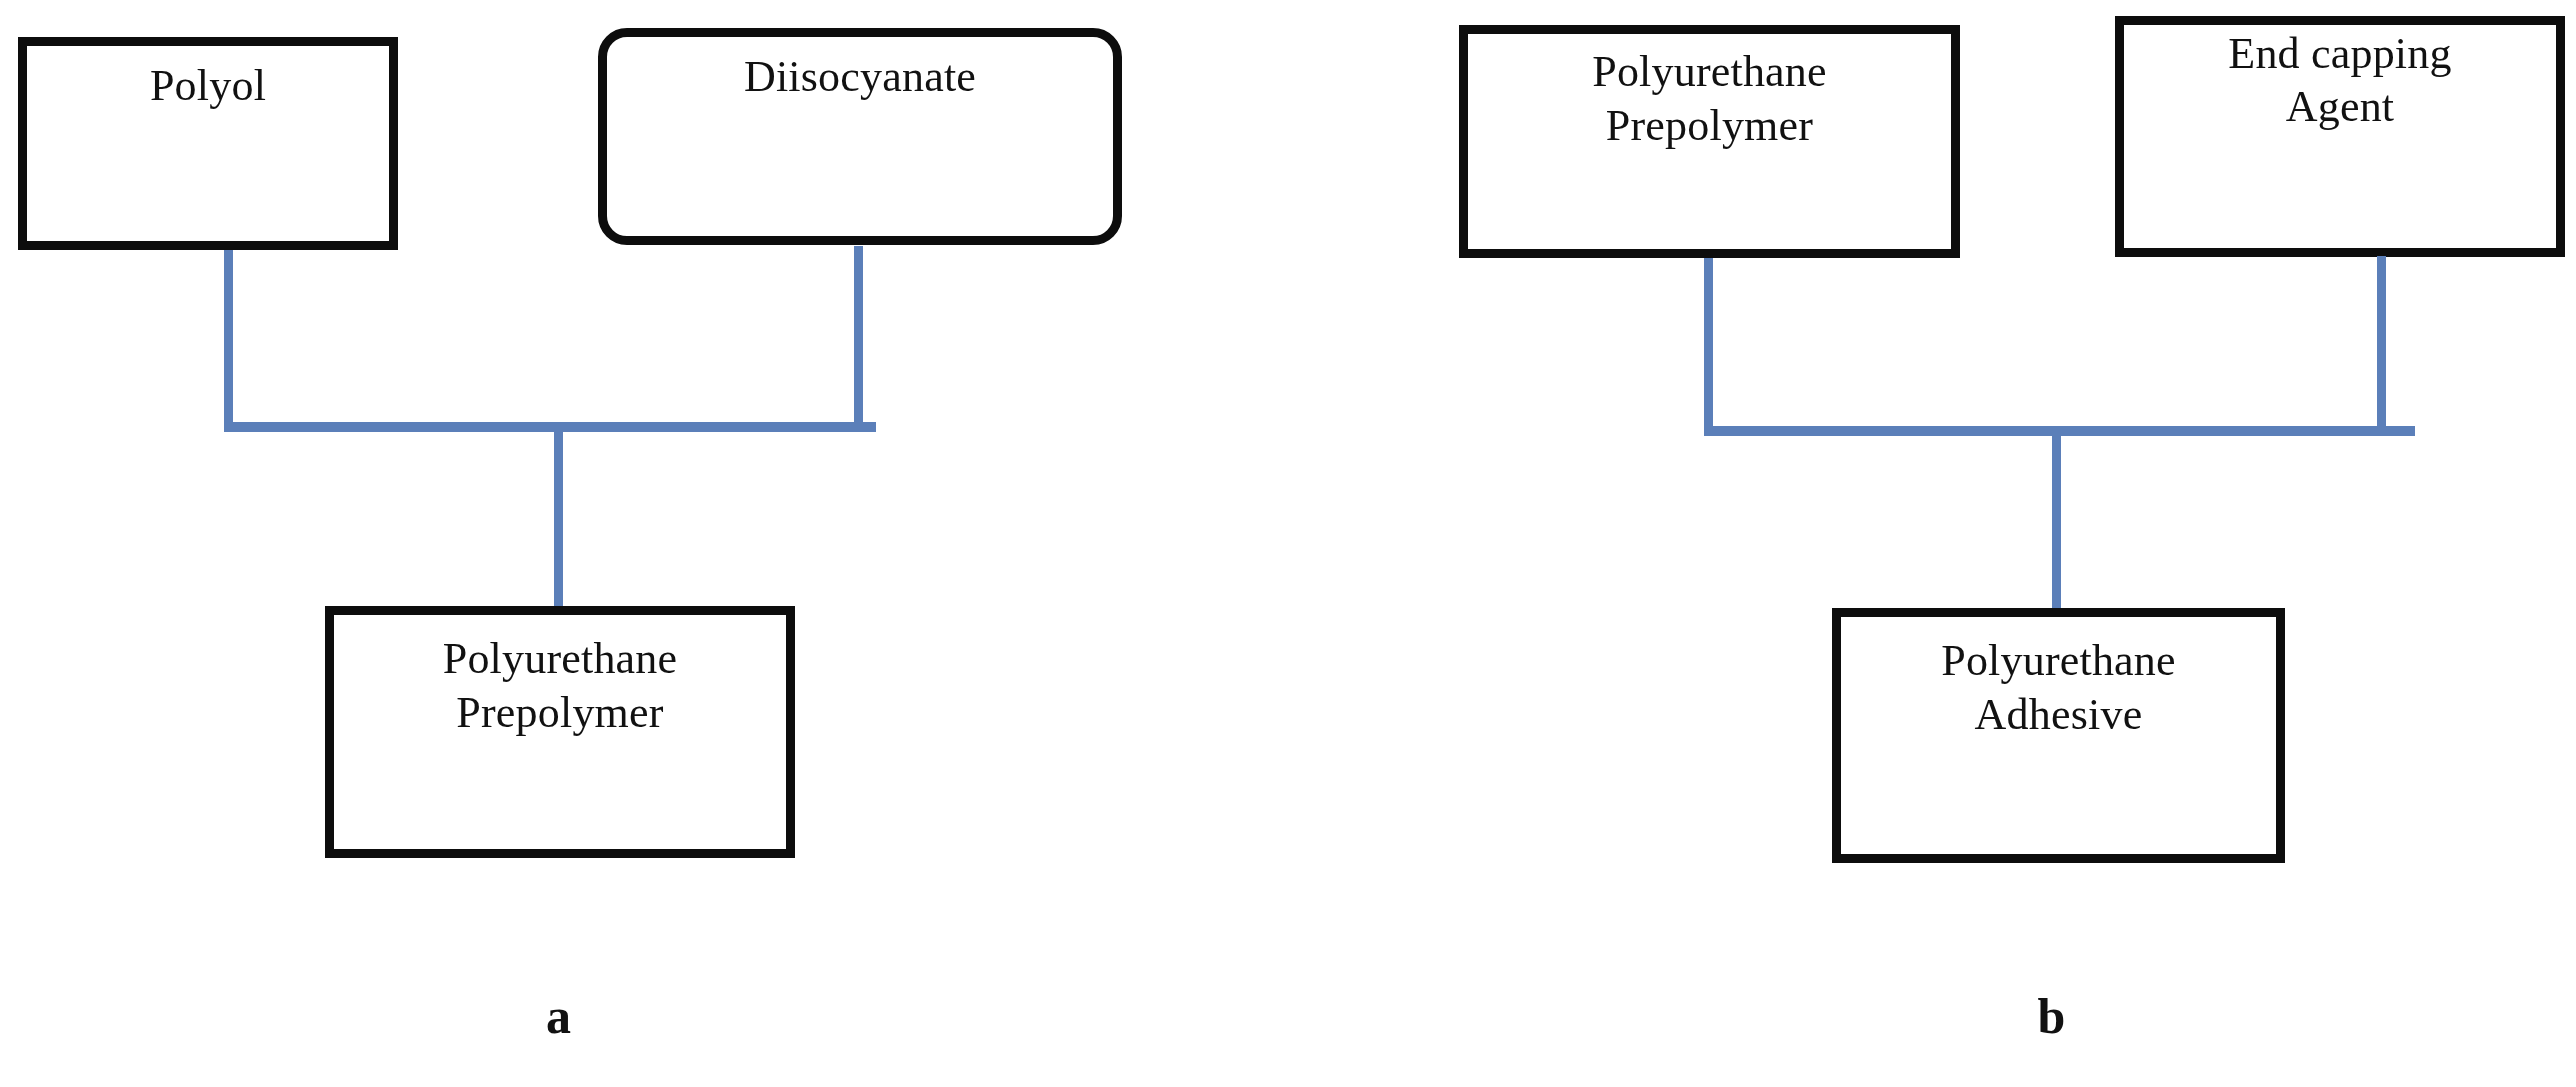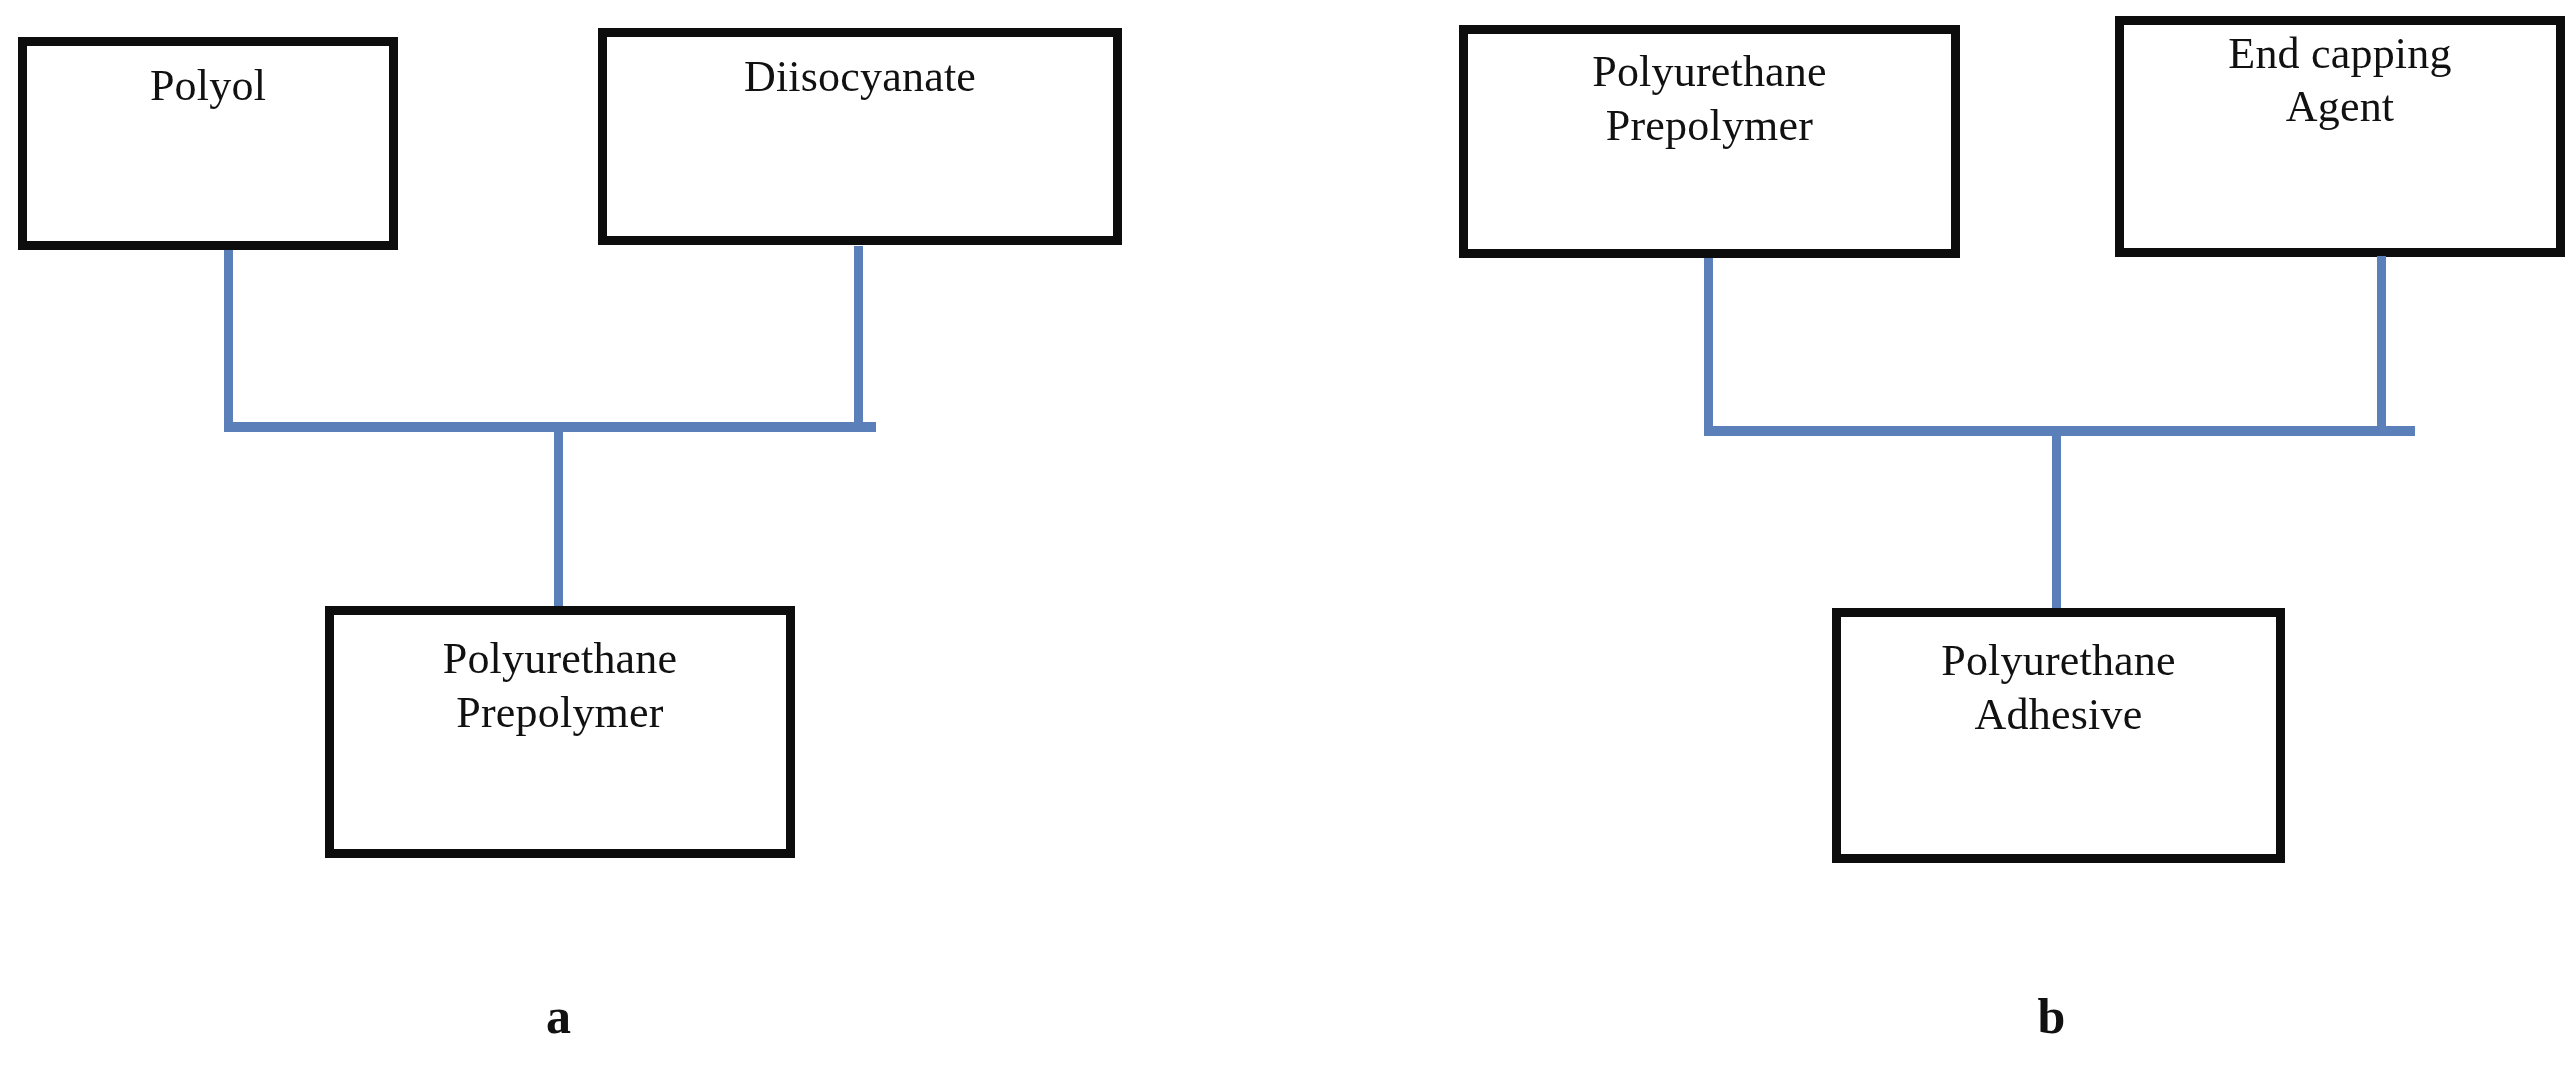--- a/index.html
+++ b/index.html
@@ -35,21 +35,21 @@
     font-size: 44px;
     line-height: 1.22;
     letter-spacing: 0.2px;
     white-space: pre-line;
   }
 
   
   #node-polyol            { left: 18px;   top: 37px;   width: 380px;  height: 213px; }
   #node-polyol .node-label        { padding-top: 12.7px; }
 
-  #node-diisocyanate      { left: 598px;  top: 28px;   width: 524px;  height: 217px; }
+  #node-diisocyanate      { left: 598px;  top: 28px;   width: 524px;  height: 217px; border-radius: 29px; }
   #node-diisocyanate .node-label  { padding-top: 12.7px; }
 
   #node-pu-prepolymer-a   { left: 325px;  top: 606px;  width: 470px;  height: 252px; }
   #node-pu-prepolymer-a .node-label { padding-top: 17px; }
 
   #node-pu-prepolymer-b   { left: 1459px; top: 25px;   width: 501px;  height: 233px; }
   #node-pu-prepolymer-b .node-label { padding-top: 11.3px; }
 
   #node-end-capping-agent { left: 2115px; top: 15.6px;   width: 450px;  height: 241px; }
   #node-end-capping-agent .node-label { padding-top: 2px; }

